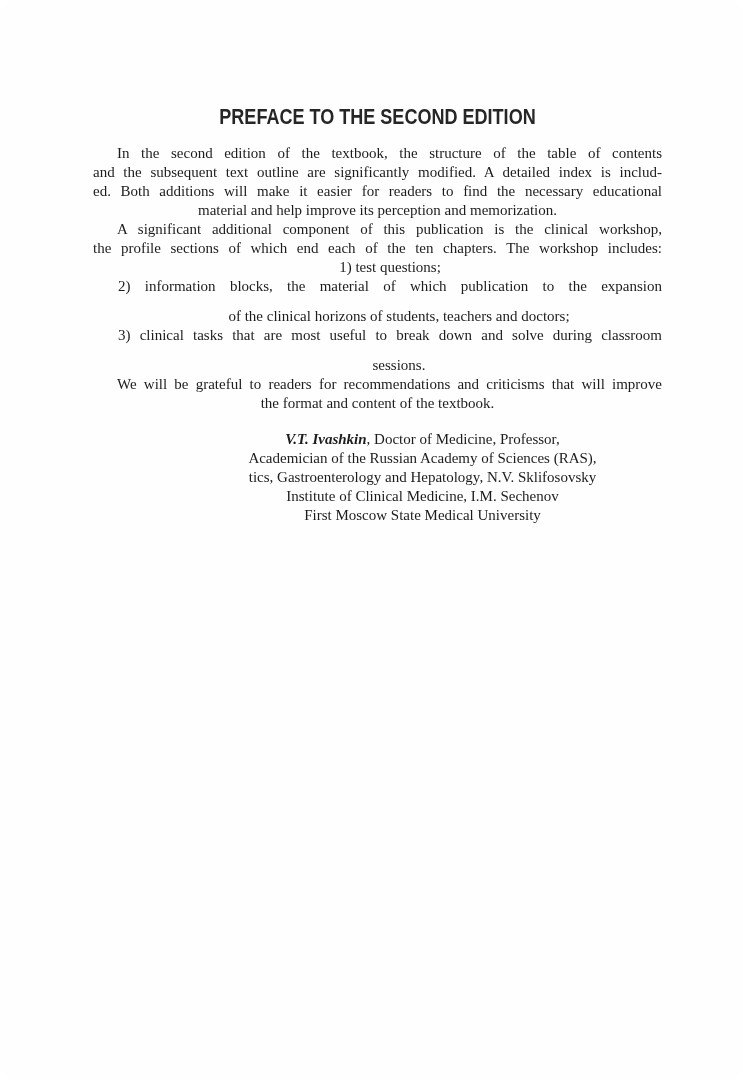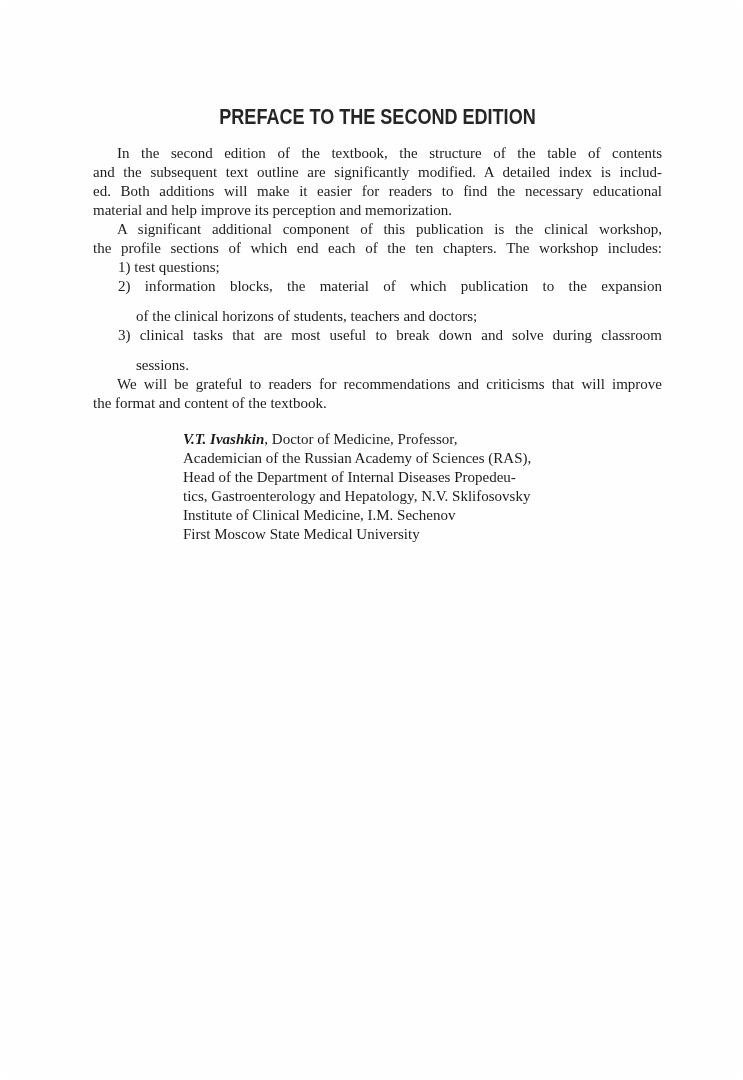--- a/index.html
+++ b/index.html
@@ -40,21 +40,21 @@
     height: 19px;
     line-height: 19px;
     font-size: 15px;
     overflow: visible;
   }
   .just {
     text-align: justify;
     text-align-last: justify;
   }
   .nojust {
-    text-align: left;
+    text-align: center;
     white-space: nowrap;
   }
   .indent { text-indent: 24px; }
   .li-first { padding-left: 25px; }
   .li-cont  { padding-left: 43px; margin-top: 11px; }
   .marker { display: inline; }
   .signature {
     margin-top: 17px;
     margin-left: 90px;
   }
@@ -98,20 +98,19 @@
     </div>
 
     <div class="para">
       <div class="line just indent">We will be grateful to readers for recommendations and criticisms that will improve</div>
       <div class="line nojust">the format and content of the textbook.</div>
     </div>
 
     <div class="signature">
       <div class="line nojust"><span class="author-name">V.T. Ivashkin</span><span>, Doctor of Medicine, Professor,</span></div>
       <div class="line nojust">Academician of the Russian Academy of Sciences (RAS),</div>
-      <div class="line nojust">Head of the Department of Internal Diseases Propedeu-</div>
       <div class="line nojust">tics, Gastroenterology and Hepatology, N.V. Sklifosovsky</div>
       <div class="line nojust">Institute of Clinical Medicine, I.M. Sechenov</div>
       <div class="line nojust">First Moscow State Medical University</div>
     </div>
 
   </div>
 </div>
 
 </body></html>

